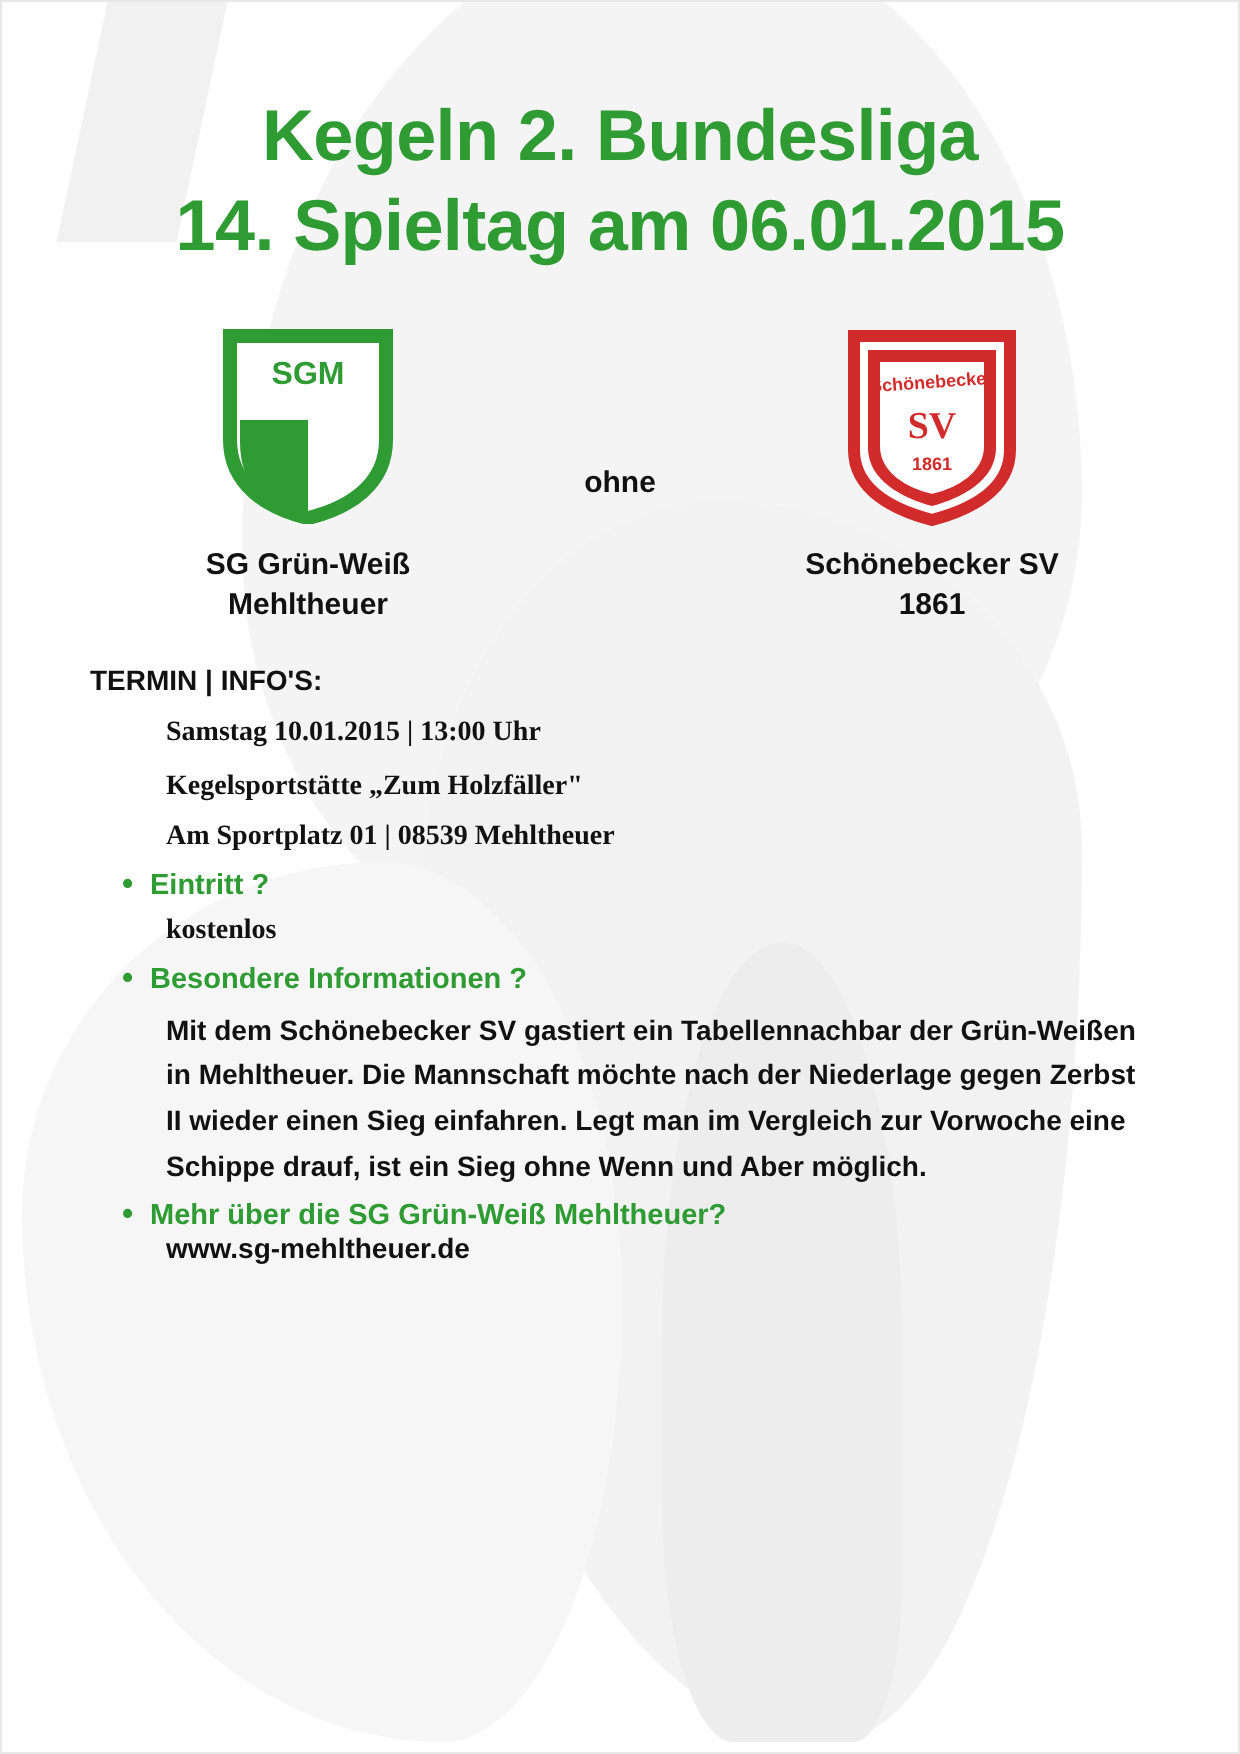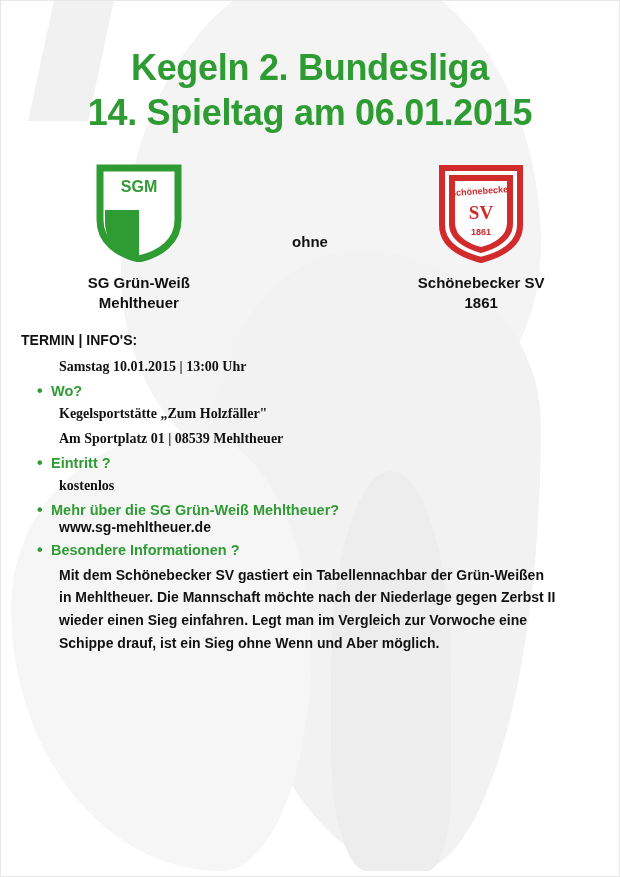--- a/index.html
+++ b/index.html
@@ -68,21 +68,21 @@
     left: 330px;
     top: 470px;
     width: 120px;
     height: 400px;
     border-radius: 50% 50% 20% 30%;
     background: #ededed;
   }
   .content {
     position: relative;
     z-index: 2;
-    padding: 0 20px;
+    padding: 0 44px;
   }
   .title {
     text-align: center;
     color: #2e9b33;
     font-weight: bold;
     font-size: 36px;
     line-height: 1.25;
     padding-top: 44px;
     letter-spacing: -0.3px;
   }
@@ -244,32 +244,31 @@
 
     </div>
 
     <div class="section-head">TERMIN | INFO'S:</div>
 
     <ul class="items">
       <li>
         <div class="a">Samstag 10.01.2015 | 13:00 Uhr</div>
       </li>
       <li>
-        <div class="q">Wo?</div>
         <div class="a">Kegelsportstätte „Zum Holzfäller"</div>
         <div class="a">Am Sportplatz 01 | 08539 Mehltheuer</div>
       </li>
       <li>
         <div class="q">Eintritt ?</div>
         <div class="a">kostenlos</div>
       </li>
       <li>
+        <div class="q">Besondere Informationen ?</div>
+        <div class="para">Mit dem Schönebecker SV gastiert ein Tabellennachbar der Grün-Weißen in Mehltheuer. Die Mannschaft möchte nach der Niederlage gegen Zerbst II wieder einen Sieg einfahren. Legt man im Vergleich zur Vorwoche eine Schippe drauf, ist ein Sieg ohne Wenn und Aber möglich.</div>
+      </li>
+      <li>
         <div class="q">Mehr über die SG Grün-Weiß Mehltheuer?</div>
         <a class="link" href="#">www.sg-mehltheuer.de</a>
       </li>
-      <li>
-        <div class="q">Besondere Informationen ?</div>
-        <div class="para">Mit dem Schönebecker SV gastiert ein Tabellennachbar der Grün-Weißen in Mehltheuer. Die Mannschaft möchte nach der Niederlage gegen Zerbst II wieder einen Sieg einfahren. Legt man im Vergleich zur Vorwoche eine Schippe drauf, ist ein Sieg ohne Wenn und Aber möglich.</div>
-      </li>
     </ul>
 
   </div>
 </div>
 
 </body></html>

